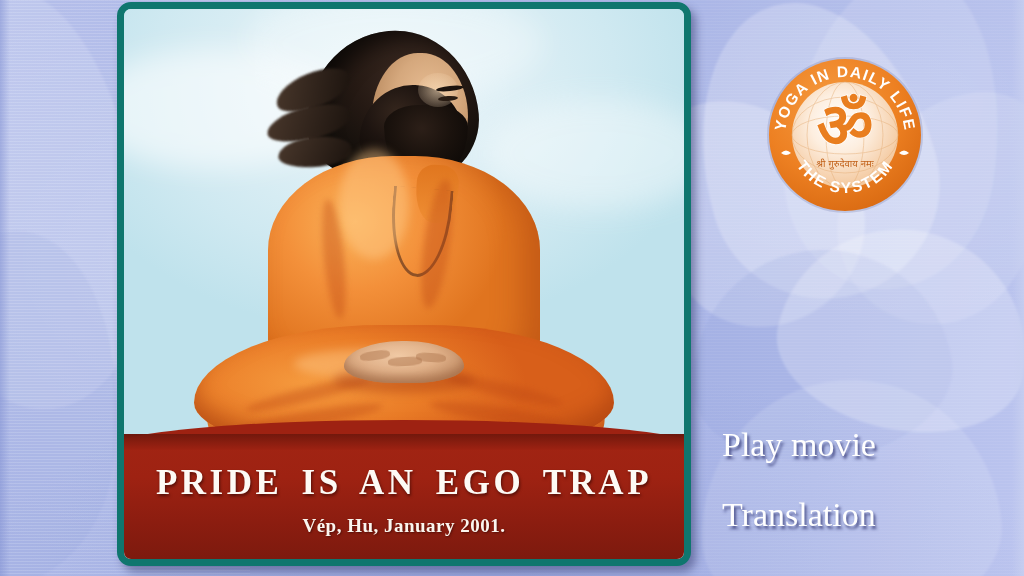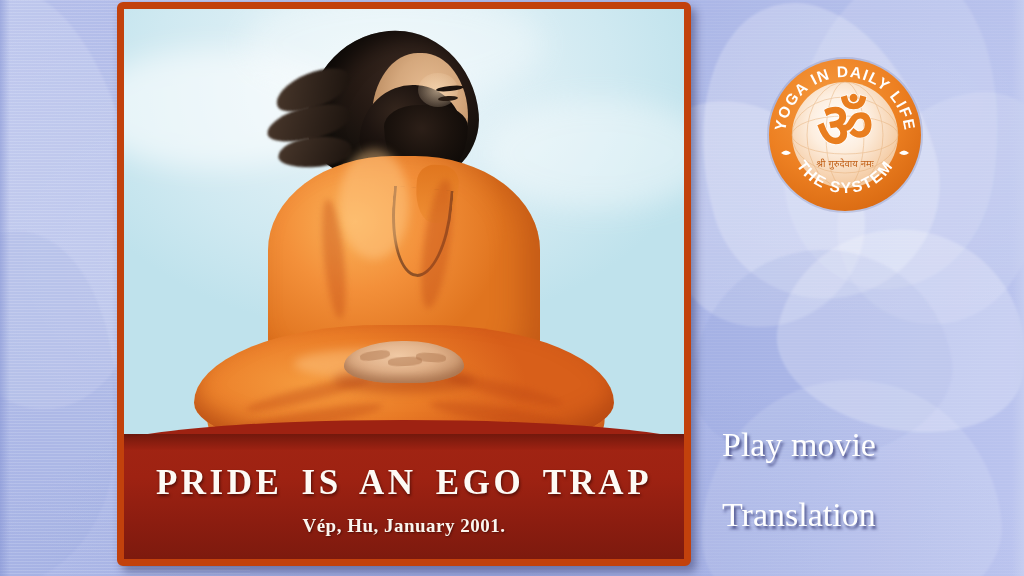--- a/index.html
+++ b/index.html
@@ -74,22 +74,22 @@
   .edge-right {
     position: absolute; right: 0; top: 0; width: 12px; height: 576px;
     background: linear-gradient(to left, rgba(200,208,240,0.75), rgba(200,208,240,0));
   }
 
   
   #photo-frame {
     position: absolute;
     left: 117px; top: 2px;
     width: 574px; height: 564px;
-    border: 7px solid #c2410c;
-    border-radius: 6px;
+    border: 7px solid #0f766e;
+    border-radius: 14px;
     box-sizing: border-box;
     box-shadow: 5px 6px 9px rgba(40,45,95,0.45);
     overflow: hidden;
     background: #cfe8f2;
   }
   .photo-inner {
     position: absolute;
     inset: 0;
     overflow: hidden;
   }

